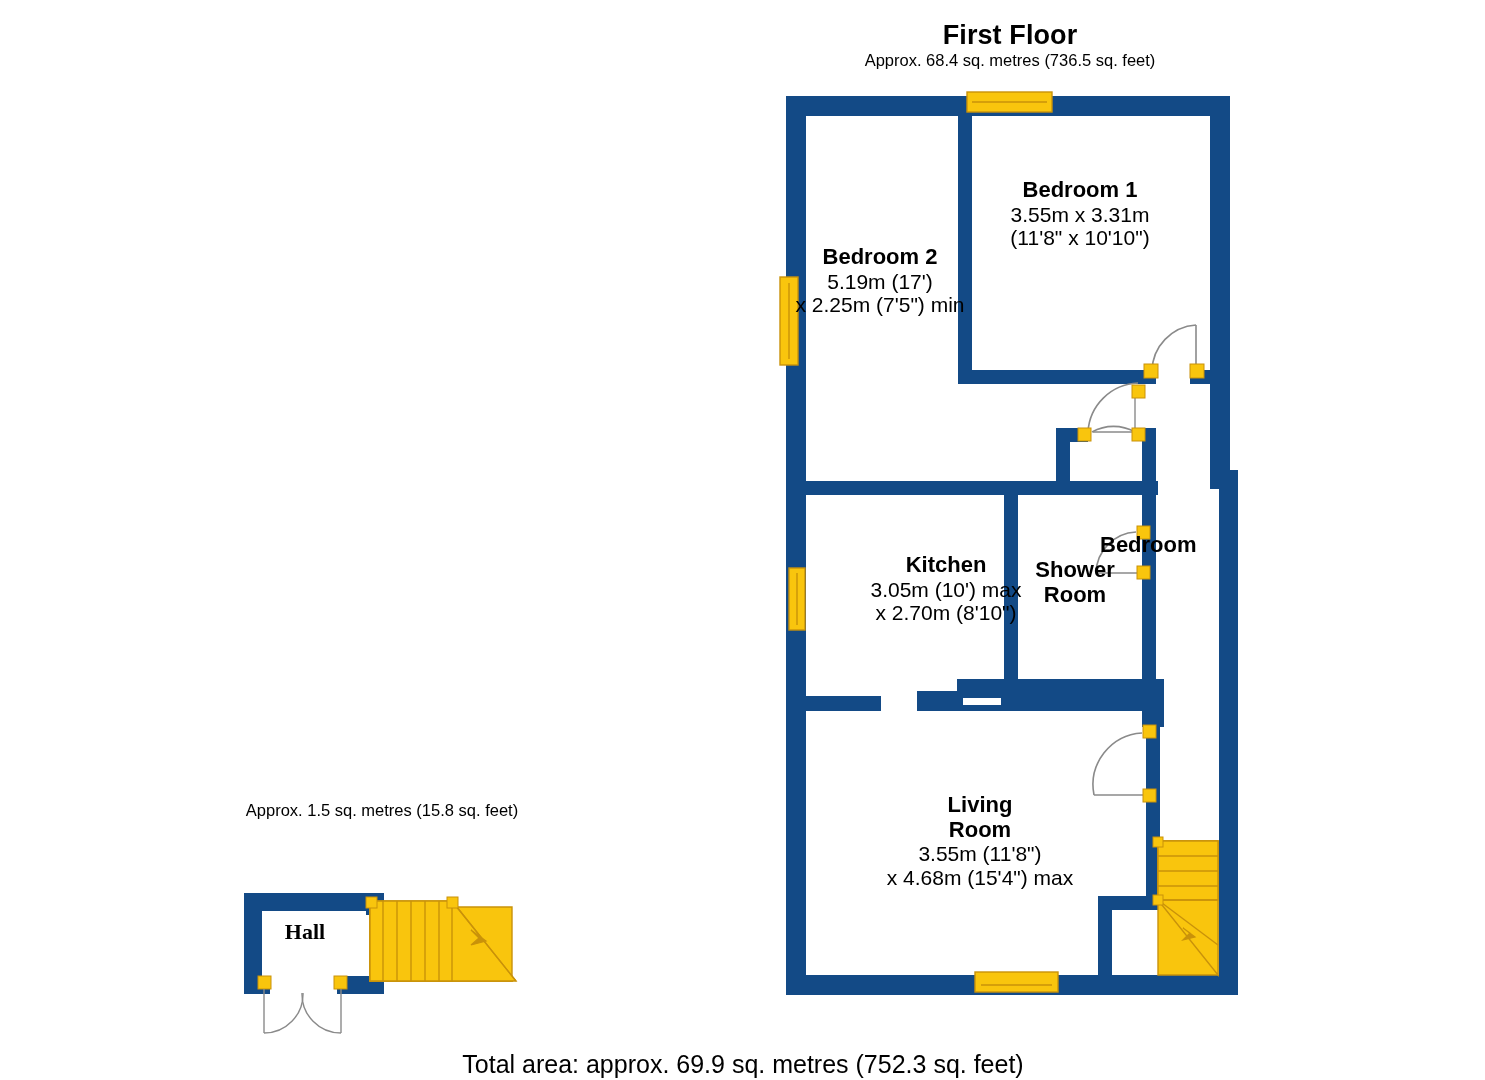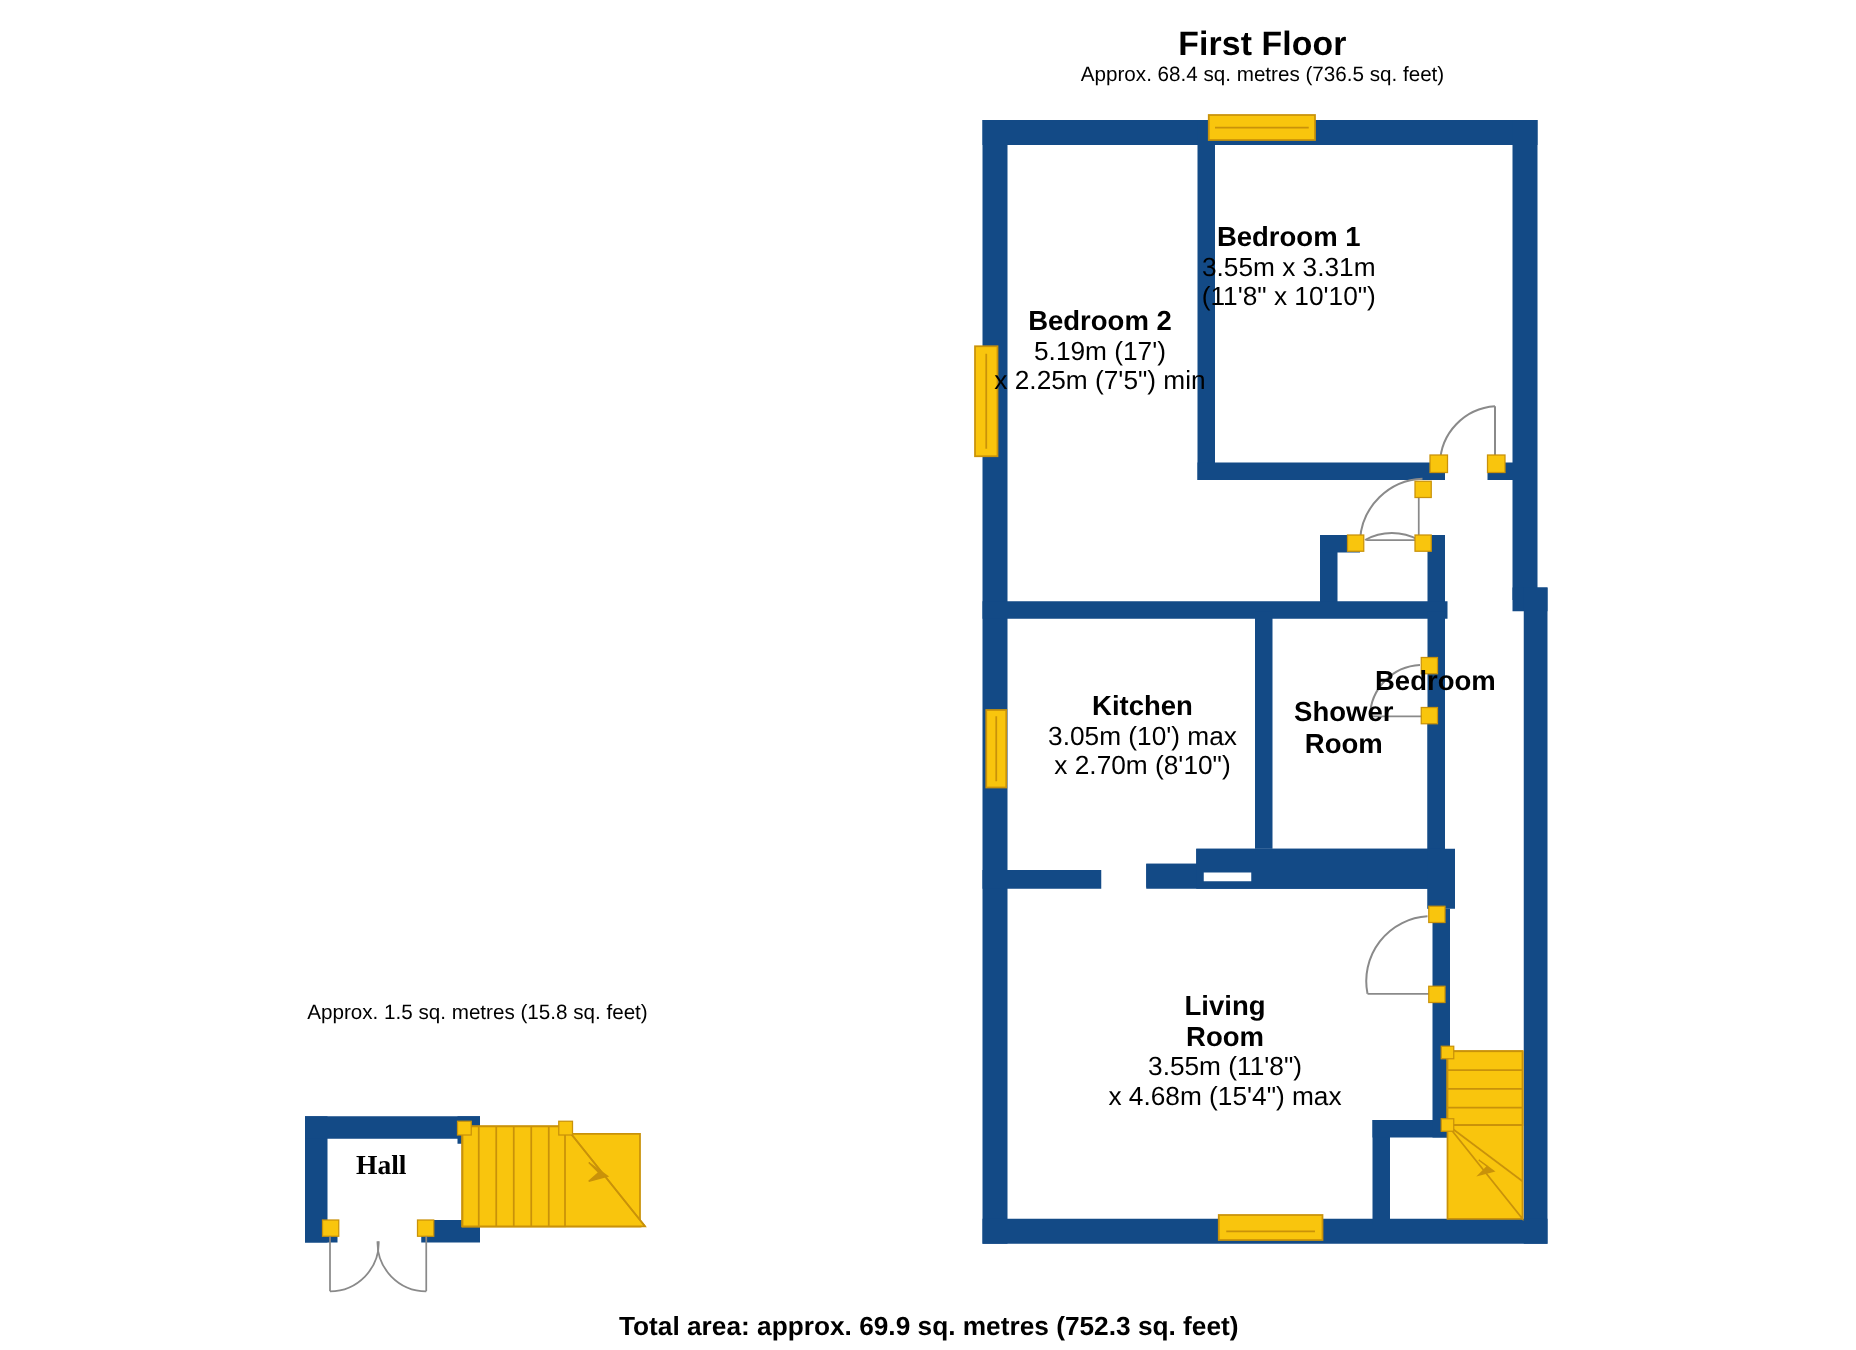--- a/index.html
+++ b/index.html
@@ -47,22 +47,22 @@
   }
   .room-name {
     font-size: 22px;
     font-weight: bold;
   }
   .room-dims {
     font-size: 21px;
     font-weight: normal;
   }
   .total-area {
-    font-size: 21px;
-    font-weight: bold;
+    font-size: 25px;
+    font-weight: normal;
   }
   .blk { display: block; }
 </style>
 </head>
 <body>
 
 <div id="plan-root">
 
   <svg class="floorplan" viewBox="0 0 1485 1080" xmlns="http://www.w3.org/2000/svg">
 
@@ -221,33 +221,33 @@
         <rect x="366" y="897" width="11" height="11" fill="#f9c50d" stroke="#c9920a" stroke-width="1"></rect>
         <rect x="447" y="897" width="11" height="11" fill="#f9c50d" stroke="#c9920a" stroke-width="1"></rect>
       </g>
     </g>
 
   </svg>
 
   <div class="txt heading-title" style="left:860px; top:20px; width:300px;">First Floor</div>
   <div class="txt heading-sub" style="left:860px; top:51px; width:300px;">Approx. 68.4 sq. metres (736.5 sq. feet)</div>
 
-  <div class="txt" style="left:936px; top:178px; width:190px;">
+  <div class="txt" style="left:985px; top:178px; width:190px;">
     <span class="blk room-name">Bedroom 1</span>
     <span class="blk room-dims">3.55m x 3.31m</span>
     <span class="blk room-dims">(11'8" x 10'10")</span>
   </div>
 
   <div class="txt" style="left:780px; top:245px; width:200px;">
     <span class="blk room-name">Bedroom 2</span>
     <span class="blk room-dims">5.19m (17')</span>
     <span class="blk room-dims">x 2.25m (7'5") min</span>
   </div>
 
-  <div class="txt" style="left:816px; top:553px; width:196px;">
+  <div class="txt" style="left:848px; top:553px; width:196px;">
     <span class="blk room-name">Kitchen</span>
     <span class="blk room-dims">3.05m (10') max</span>
     <span class="blk room-dims">x 2.70m (8'10")</span>
   </div>
 
   <div class="txt" style="left:995px; top:558px; width:160px;">
     <span class="blk room-name">Shower</span>
     <span class="blk room-name">Room</span>
   </div>
 

